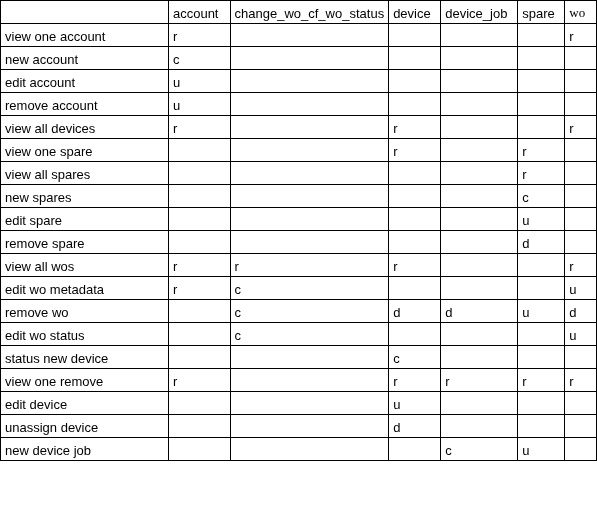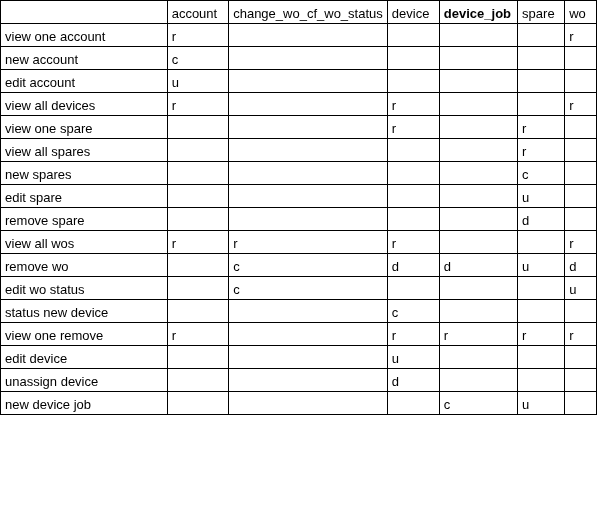--- a/index.html
+++ b/index.html
@@ -23,23 +23,23 @@
     }
     th {
       font-weight: normal;
     }
     .row-label {
       width: 195px;
     }
     .col-account { width: 55px; }
     .col-change { width: 140px; text-align: right; }
     .col-device { width: 45px; border-radius: 7px; }
-    .col-devicejob { width: 70px; font-weight: bold; }
+    .col-devicejob { width: 70px; }
     .col-spare { width: 40px; }
-    .col-wo { width: 25px; }
+    .col-wo { width: 25px; font-family: Liberation Serif, serif; }
   </style>
 </head>
 <body>
 
 <table>
   <thead>
     <tr>
       <th class="row-label"></th>
       <th class="col-account">account</th>
       <th class="col-change">change_wo_cf_wo_status</th>
@@ -71,20 +71,29 @@
       <tr>
         <td class="row-label">edit account</td>
         <td>u</td>
         <td></td>
         <td></td>
         <td></td>
         <td></td>
         <td></td>
       </tr>
       <tr>
+        <td class="row-label">remove account</td>
+        <td>u</td>
+        <td></td>
+        <td></td>
+        <td></td>
+        <td></td>
+        <td></td>
+      </tr>
+      <tr>
         <td class="row-label">view all devices</td>
         <td>r</td>
         <td></td>
         <td>r</td>
         <td></td>
         <td></td>
         <td>r</td>
       </tr>
       <tr>
         <td class="row-label">view one spare</td>
@@ -132,20 +141,29 @@
         <td></td>
       </tr>
       <tr>
         <td class="row-label">view all wos</td>
         <td>r</td>
         <td>r</td>
         <td>r</td>
         <td></td>
         <td></td>
         <td>r</td>
+      </tr>
+      <tr>
+        <td class="row-label">edit wo metadata</td>
+        <td>r</td>
+        <td>c</td>
+        <td></td>
+        <td></td>
+        <td></td>
+        <td>u</td>
       </tr>
       <tr>
         <td class="row-label">remove wo</td>
         <td></td>
         <td>c</td>
         <td>d</td>
         <td>d</td>
         <td>u</td>
         <td>d</td>
       </tr>

